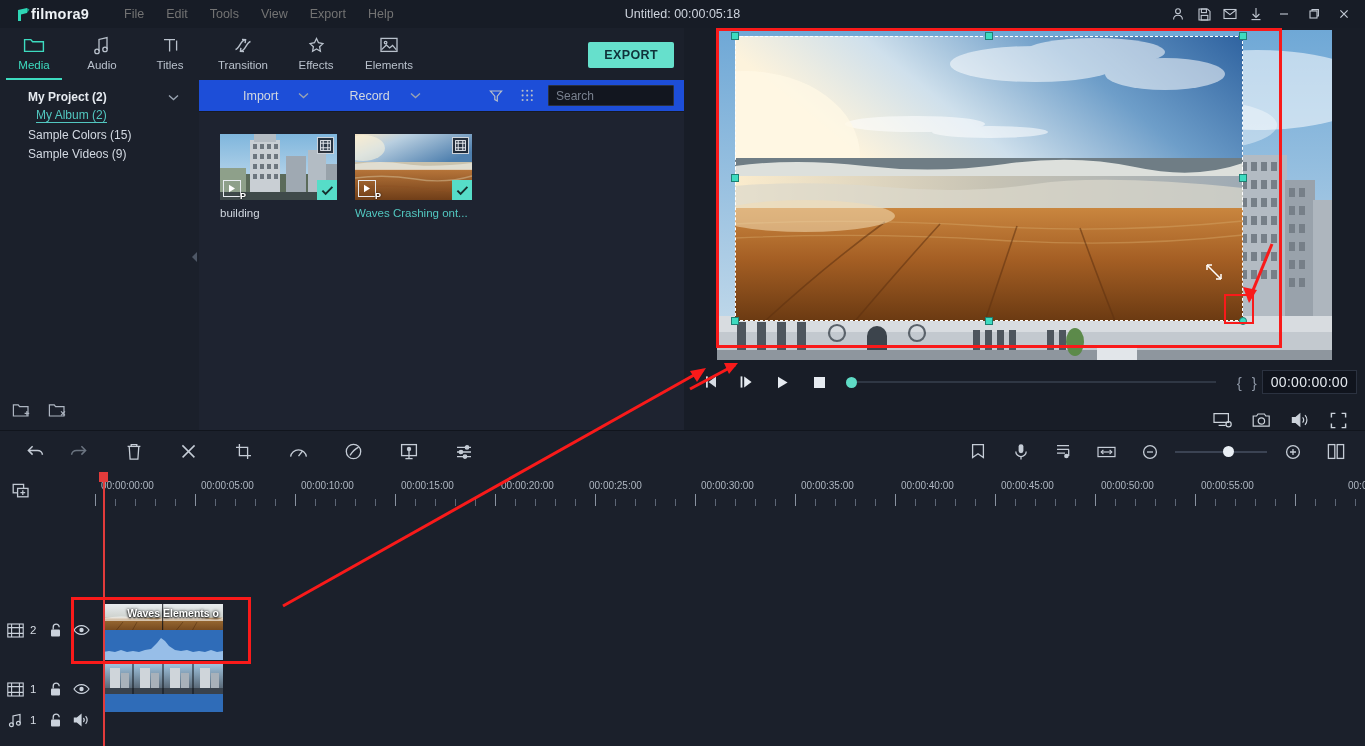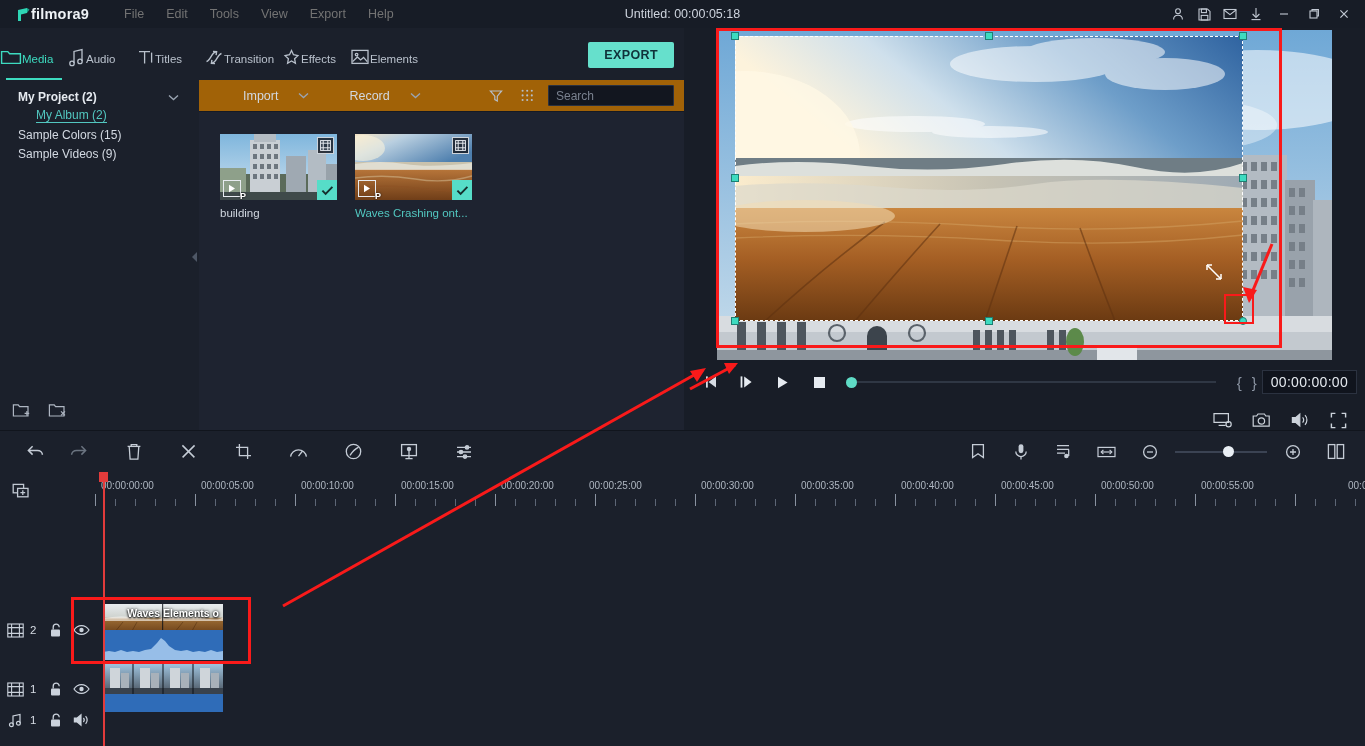--- a/index.html
+++ b/index.html
@@ -42,21 +42,21 @@
   }
   .tb-ico.win { width: 30px; }
 
   
   .tabs {
     position: absolute; top: 28px; left: 0; width: 684px; height: 52px;
     background: #1b202b;
     display: flex; align-items: flex-start;
   }
   .tab {
-    width: 68px; height: 52px; display: flex; flex-direction: row;
+    width: 68px; height: 52px; display: flex; flex-direction: column;
     align-items: center; justify-content: flex-start; padding-top: 6px;
     position: relative; color: #b9c1cc; cursor: default;
   }
   .tab .t-ico { height: 22px; display: flex; align-items: center; }
   .tab .t-lbl { font-size: 11.5px; margin-top: 3px; white-space: nowrap; }
   .tab.active { color: #3ddbc0; }
   .tab.active::after {
     content: ''; position: absolute; bottom: 0; left: 6px; right: 6px;
     height: 2px; background: #3ddbc0;
   }
@@ -68,21 +68,21 @@
     padding: 6px 16px; border: none; border-radius: 2px; cursor: pointer;
   }
 
   
   .library {
     position: absolute; top: 80px; left: 0; width: 199px; height: 350px;
     background: #1b202b;
   }
   .lib-row {
     display: flex; align-items: center; height: 17px;
-    padding-left: 18px; font-size: 12px; color: #d3d9e2; margin-top: 2px;
+    padding-left: 28px; font-size: 12px; color: #d3d9e2; margin-top: 2px;
   }
   .lib-row.bold { font-weight: bold; color: #e6eaf0; }
   .lib-row.child { padding-left: 36px; }
   .lib-row.sel { color: #52c7c0; }
   .lib-row.sel .lib-lbl {
     border-bottom: 1px solid #52c7c0; padding-bottom: 0;
   }
   .lib-row .caret { margin-left: auto; margin-right: 20px; color: #9aa4b2; }
   .lib-bottom {
     position: absolute; left: 0; bottom: 0; width: 199px; height: 36px;
@@ -95,21 +95,21 @@
     display: flex; align-items: center; justify-content: center;
     color: #5a6472; background: #20263200;
   }
 
   
   .browser {
     position: absolute; top: 80px; left: 199px; width: 485px; height: 350px;
     background: #1e2330;
   }
   .browser-bar {
-    height: 32px; background: #a16207; display: flex; align-items: center;
+    height: 32px; background: #1d4ed8; display: flex; align-items: center;
     border-bottom: 1px solid #161a24;
   }
   .bb-btn {
     display: flex; align-items: center; font-size: 12.5px; color: #d2d8e0;
     padding: 0 6px; cursor: default;
   }
   .bb-caret { color: #9aa4b2; padding: 0 10px 0 14px; font-size: 10px; }
   .bb-spacer { flex: 1; }
   .bb-ico { color: #b6bec9; padding: 0 8px; display: flex; align-items: center; }
   .search-box {

